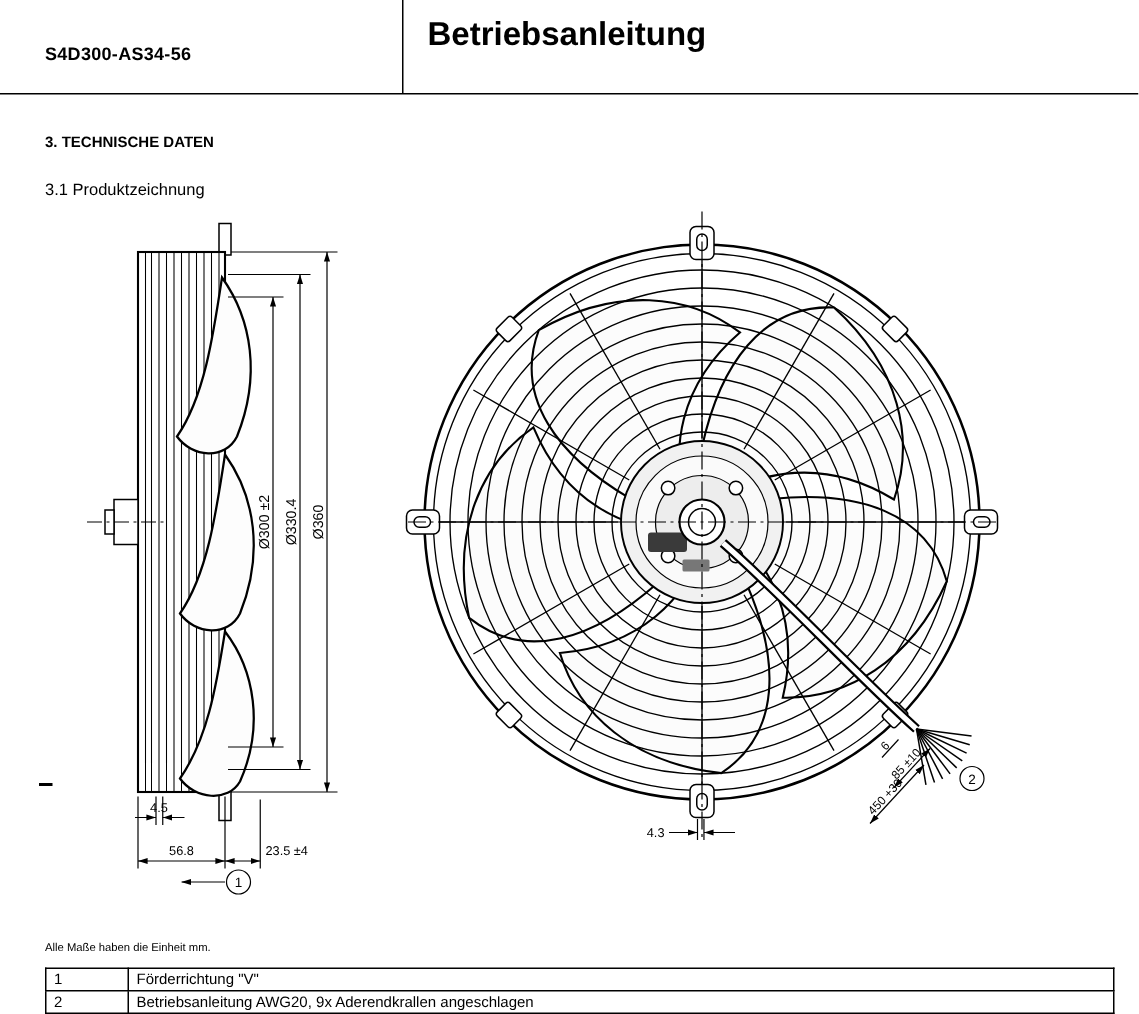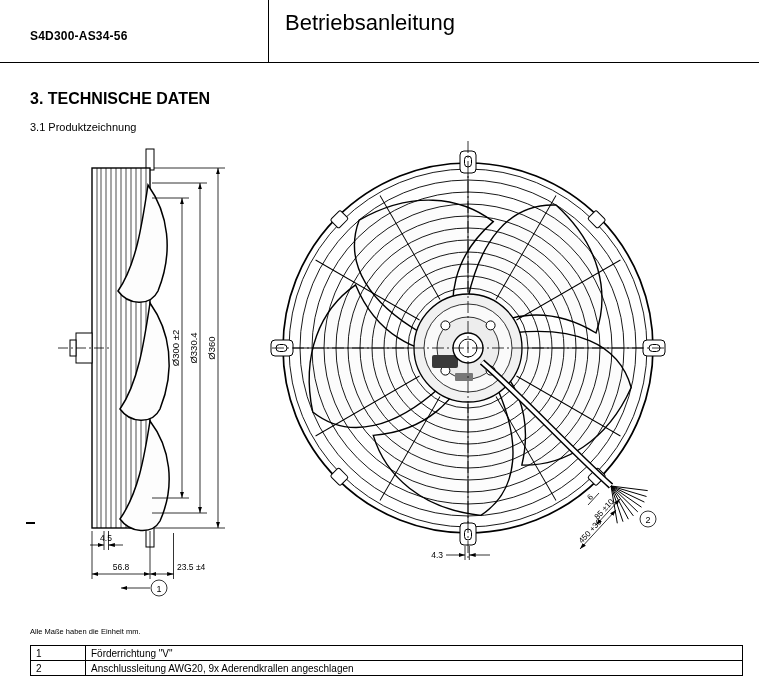--- a/index.html
+++ b/index.html
@@ -1,22 +1,22 @@
 <!DOCTYPE html>
 <html><head>
 <meta charset="utf-8">
 <style>
   html,body{margin:0;padding:0;background:#fff;}
   body{width:759px;height:676px;position:relative;overflow:hidden;
        font-family:"Liberation Sans","DejaVu Sans",sans-serif;color:#000;}
   .model{position:absolute;left:30px;top:10px;font-size:12px;font-weight:bold;letter-spacing:.2px;margin-top:19px;}
   .header-vline{position:absolute;left:268px;top:0;width:1px;height:62px;background:#000;}
-  .page-title{position:absolute;left:285px;top:10px;margin:0;font-size:22px;font-weight:400;}
+  .page-title{position:absolute;left:285px;top:10px;margin:0;font-size:22px;font-weight:700;}
   .header-rule{position:absolute;left:0;top:62px;width:759px;height:1px;background:#000;}
-  .section-heading{position:absolute;left:30px;top:90px;font-size:16px;font-weight:bold;}
+  .section-heading{position:absolute;left:30px;top:90px;font-size:10px;font-weight:bold;}
   .subsection-heading{position:absolute;left:30px;top:121px;font-size:11px;font-weight:normal;}
   .drawing{position:absolute;left:0;top:133px;}
   svg text{font-family:"Liberation Sans","DejaVu Sans",sans-serif;fill:#000;}
   .fold-mark{position:absolute;left:26px;top:522px;width:9px;height:2px;background:#000;}
   .units-note{position:absolute;left:30px;top:627px;font-size:7.5px;}
   .legend-table{position:absolute;left:30px;top:645px;width:713px;border-collapse:collapse;font-size:10px;}
   .legend-table td{border:1px solid #000;padding:0 5px;height:14px;vertical-align:middle;}
   .legend-table td.num{width:44px;}
 </style>
 </head>
@@ -222,18 +222,18 @@
   <div class="units-note">Alle Maße haben die Einheit mm.</div>
 
   <table class="legend-table">
     <tbody>
       <tr>
         <td class="num">1</td>
         <td>Förderrichtung "V"</td>
       </tr>
       <tr>
         <td class="num">2</td>
-        <td>Anschlussleitung AWG20, 9x Aderendkrallen angeschlagen</td>
+        <td>Betriebsanleitung AWG20, 9x Aderendkrallen angeschlagen</td>
       </tr>
     </tbody>
   </table>
 
 </div>
 
 </body></html>

